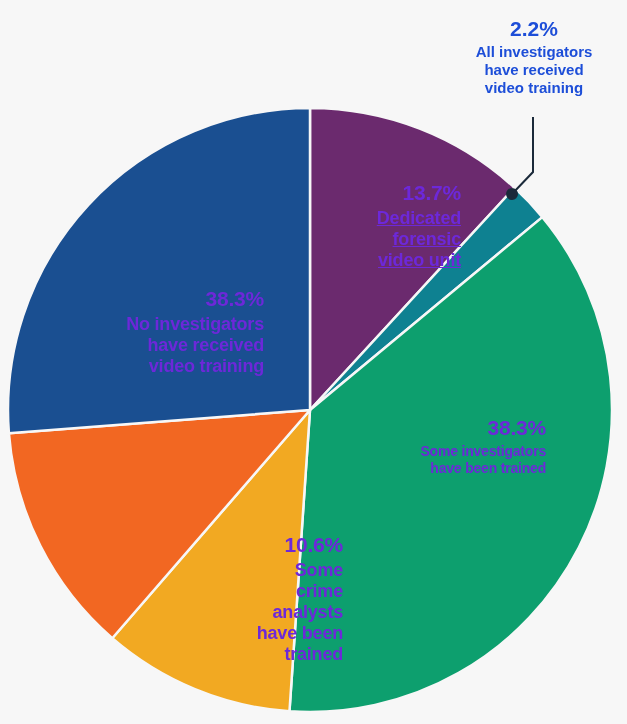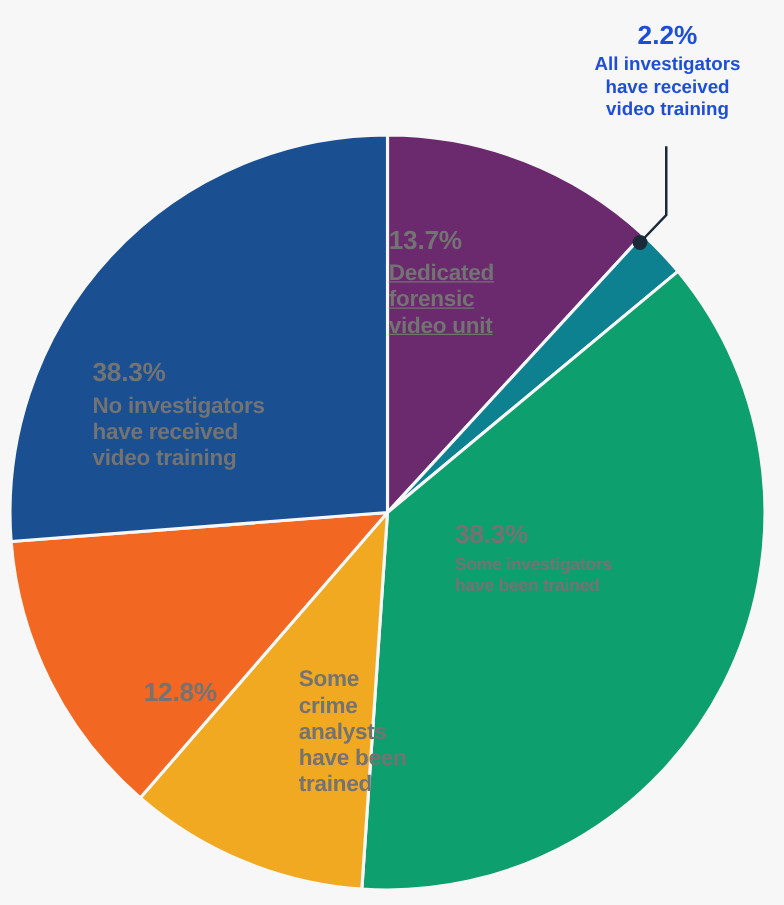--- a/index.html
+++ b/index.html
@@ -19,22 +19,22 @@
     inset: 0;
   }
   svg.pie-svg {
     position: absolute;
     left: 0;
     top: 0;
     display: block;
   }
   .slice-label {
     position: absolute;
-    text-align: left;
-    color: #737373;
+    text-align: right;
+    color: #6d28d9;
     line-height: 1.16;
     font-weight: bold;
     letter-spacing: -0.2px;
     pointer-events: none;
   }
   .slice-pct {
     display: block;
     font-weight: bold;
     margin-bottom: 3px;
   }
@@ -82,23 +82,23 @@
       </div>
       <div class="callout-label" style="left: 443px; top: 16px; width: 182px;">
         <span class="callout-pct">2.2%</span>
         <span class="callout-text">All investigators<br>have received<br>video training</span>
       </div>
       <div class="slice-label" style="left: 364px; top: 416px; width: 182px;">
         <span class="slice-pct" style="font-size: 21px;">38.3%</span>
         <span class="slice-text" style="font-size: 14px;">Some investigators<br>have been trained</span>
       </div>
       <div class="slice-label" style="left: 239px; top: 533px; width: 104px;">
+        <span class="slice-pct" style="font-size: 21px;">10.6%</span>
         <span class="slice-text" style="font-size: 18px;">Some<br>crime<br>analysts<br>have been<br>trained</span>
       </div>
       <div class="slice-label" style="left: 115px; top: 543px; width: 110px;">
-        <span class="slice-pct" style="font-size: 21px;">12.8%</span>
       </div>
       <div class="slice-label" style="left: 74px; top: 287px; width: 190px;">
         <span class="slice-pct" style="font-size: 21px;">38.3%</span>
         <span class="slice-text" style="font-size: 18px;">No investigators<br>have received<br>video training</span>
       </div>
     </div>
 </div>
 
 </body></html>

